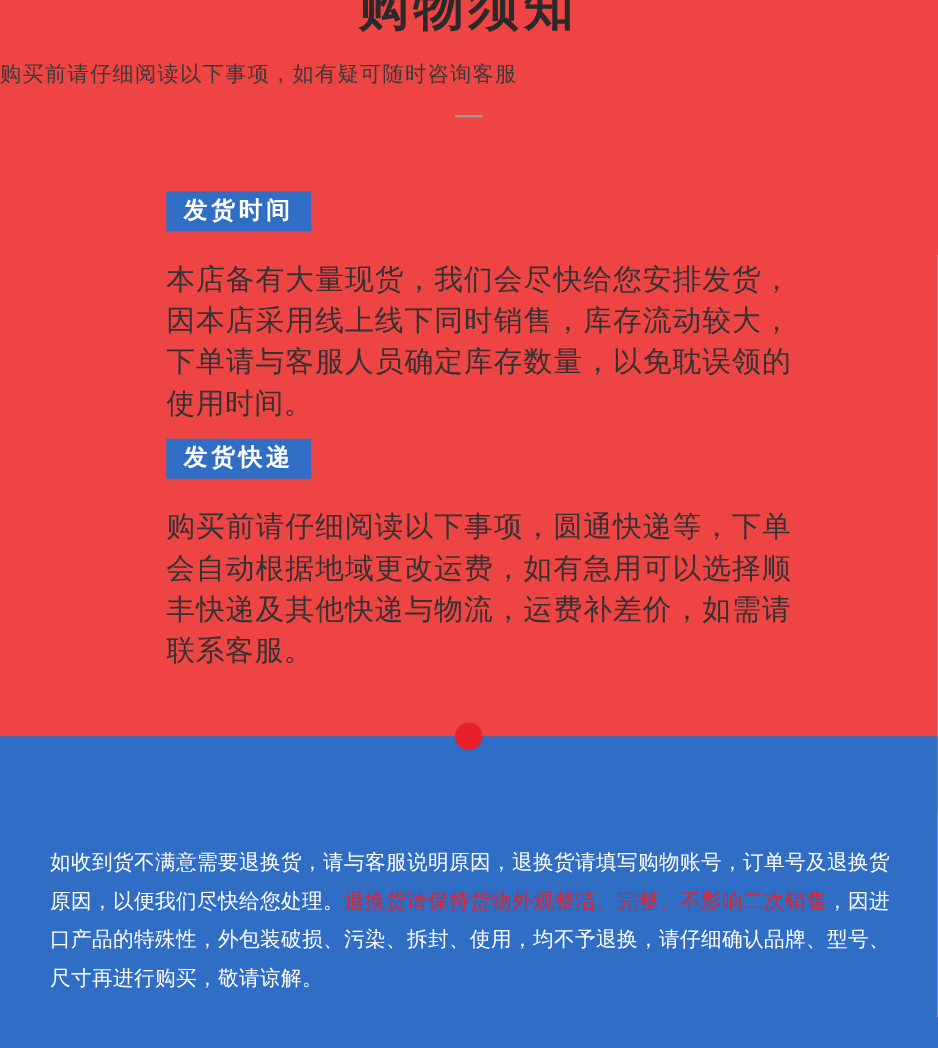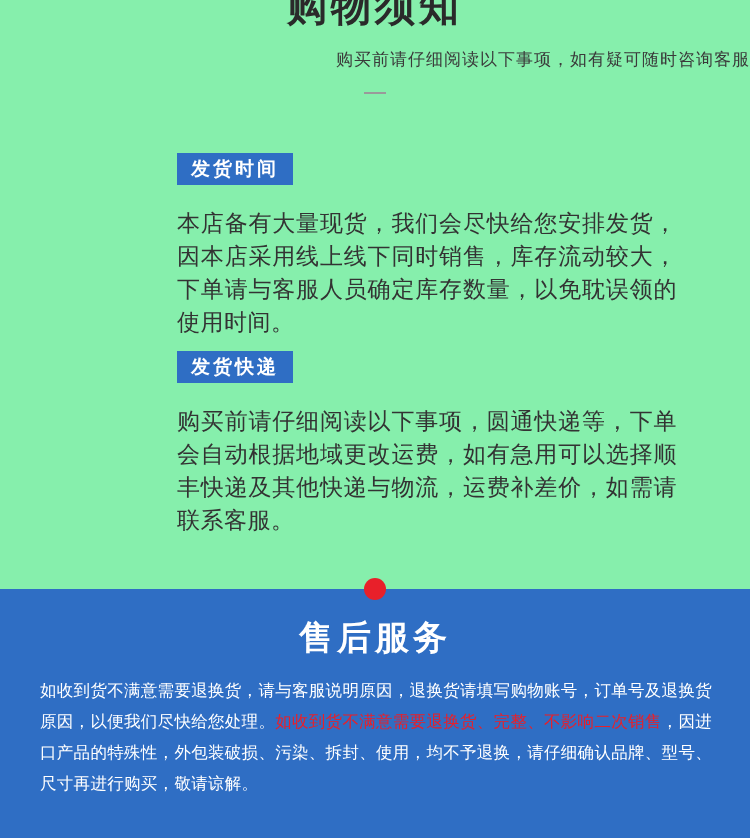--- a/index.html
+++ b/index.html
@@ -11,42 +11,42 @@
     height: 838px;
     background: #ffffff;
     font-family: "Liberation Sans", sans-serif;
     color: #333333;
     overflow: hidden;
   }
   .page {
     position: relative;
     width: 750px;
     height: 650px;
-    background: #86efac;
+    background: #ef4444;
   }
 
   
   .top-heading {
     position: absolute;
     top: -22px;
     left: 0;
     width: 750px;
     text-align: center;
     font-size: 40px;
     font-weight: bold;
     color: #2a2a2a;
     letter-spacing: 4px;
     line-height: 56px;
   }
   .top-sub {
     position: absolute;
     top: 48px;
     left: 0;
     width: 750px;
-    text-align: right;
+    text-align: left;
     font-size: 17px;
     color: #3a3a3a;
     letter-spacing: 1px;
   }
   .divider-dash {
     position: absolute;
     top: 92px;
     left: 375px;
     width: 22px;
     margin-left: -11px;
@@ -71,22 +71,22 @@
   }
   .para {
     margin-top: 22px;
     font-size: 23px;
     line-height: 33px;
     color: #333333;
     letter-spacing: 0.5px;
     text-align: justify;
   }
 
-  #section-shipping-time { top: 153px; margin-left: 44px; }
-  #section-shipping-express { top: 351px; margin-left: 44px; }
+  #section-shipping-time { top: 153px; }
+  #section-shipping-express { top: 351px; }
 
   
   .aftersales {
     position: absolute;
     left: 0;
     top: 589px;
     width: 750px;
     height: 249px;
     background: #2f6ec4;
     color: #ffffff;
@@ -140,17 +140,16 @@
     <div class="para">本店备有大量现货，我们会尽快给您安排发货，因本店采用线上线下同时销售，库存流动较大，下单请与客服人员确定库存数量，以免耽误领的使用时间。</div>
   </div>
 
   <div class="section" id="section-shipping-express">
     <span class="tag">发货快递</span>
     <div class="para">购买前请仔细阅读以下事项，圆通快递等，下单会自动根据地域更改运费，如有急用可以选择顺丰快递及其他快递与物流，运费补差价，如需请联系客服。</div>
   </div>
 
   <div class="aftersales">
     <div class="red-dot"></div>
-    <div class="aftersales-title">售后服务</div>
-    <div class="aftersales-body"><span>如收到货不满意需要退换货，请与客服说明原因，退换货请填写购物账号，订单号及退换货原因，以便我们尽快给您处理。</span><span class="hl-red">如收到货不满意需要退换货、完整、不影响二次销售</span><span>，因进口产品的特殊性，外包装破损、污染、拆封、使用，均不予退换，请仔细确认品牌、型号、尺寸再进行购买，敬请谅解。</span></div>
+    <div class="aftersales-body"><span>如收到货不满意需要退换货，请与客服说明原因，退换货请填写购物账号，订单号及退换货原因，以便我们尽快给您处理。</span><span class="hl-red">退换货请保持货物外观整洁、完整、不影响二次销售</span><span>，因进口产品的特殊性，外包装破损、污染、拆封、使用，均不予退换，请仔细确认品牌、型号、尺寸再进行购买，敬请谅解。</span></div>
   </div>
 
 </div>
 
 </body></html>

